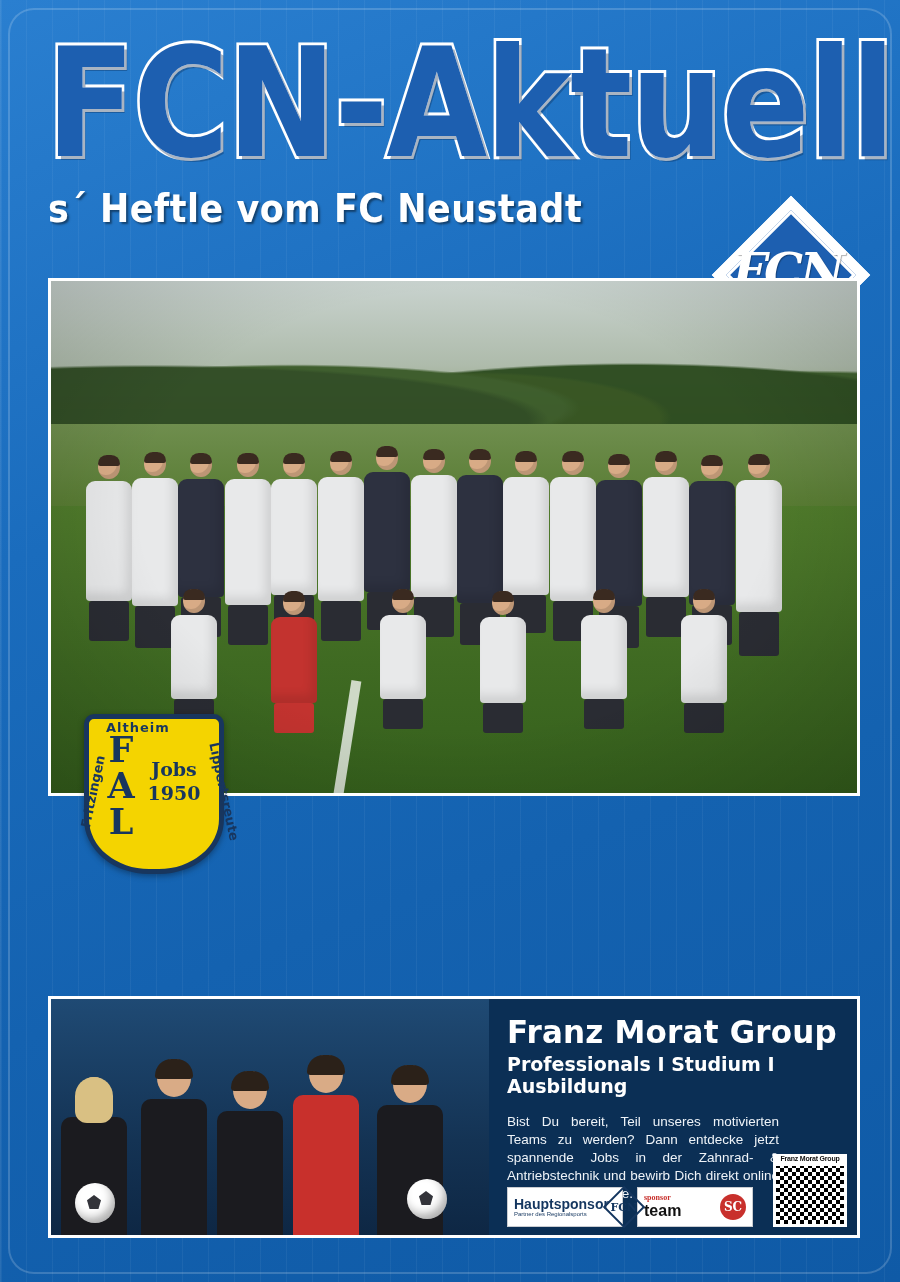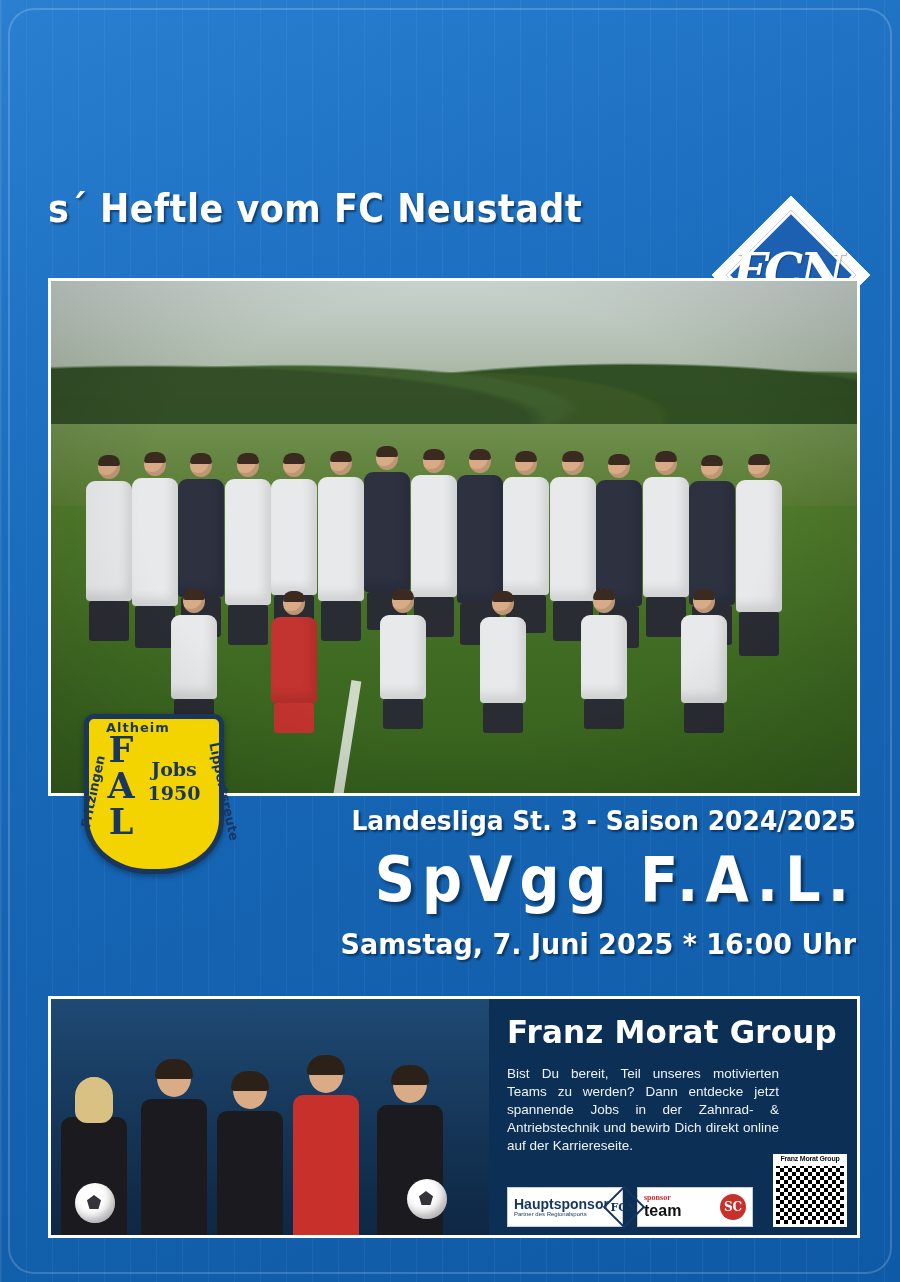--- a/index.html
+++ b/index.html
@@ -483,20 +483,23 @@
   }
 </style>
 </head>
 <body>
 
 <div class="page">
   <div class="bg"></div>
   <div class="bg-streaks"></div>
   <div class="rounded-frame"></div>
 
+  <div class="masthead">
+    <div class="masthead-title">FCN-Aktuell</div>
+  </div>
   <div class="subtitle">s´ Heftle vom FC Neustadt</div>
 
   <div class="crest">
     <div class="diamond">
       <div class="diamond-inner"></div>
     </div>
     <div class="crest-letters">FCN</div>
   </div>
 
   <div class="photo">
@@ -668,25 +671,20 @@
       <div>A</div>
       <div>L</div>
     </div>
     <div class="opp-spvgg">Jobs</div>
     <div class="opp-year">1950</div>
     <div class="opp-arc top">Altheim</div>
     <div class="opp-arc left">Fritzingen</div>
     <div class="opp-arc right">Lippertsreute</div>
   </div>
 
-  <div class="match-info">
-    <div class="league">Landesliga St. 3 - Saison 2024/2025</div>
-    <div class="opponent">SpVgg F.A.L.</div>
-    <div class="datetime">Samstag, 7. Juni 2025 * 16:00 Uhr</div>
-  </div>
 
   <div class="sponsor">
     <div class="sponsor-photo">
       <div class="sp-person blonde" style="left:6px; bottom:0;">
           <div class="head">
             <div class="hair"></div>
           </div>
           <div class="body" style="height:118px"></div>
         </div>
       <div class="sp-person" style="left:86px; bottom:0;">
@@ -711,20 +709,21 @@
           <div class="head">
             <div class="hair"></div>
           </div>
           <div class="body" style="height:130px"></div>
         </div>
       <div class="sp-ball" style="left:24px; bottom:12px;"></div>
       <div class="sp-ball" style="left:356px; bottom:16px;"></div>
     </div>
     <div class="sponsor-text">
       <div class="sponsor-name">Franz Morat Group</div>
+      <div class="sponsor-tag">Professionals I Studium I Ausbildung</div>
       <div class="sponsor-body">Bist Du bereit, Teil unseres motivierten Teams zu werden? Dann entdecke jetzt spannende Jobs in der Zahnrad- &amp; Antriebstechnik und bewirb Dich direkt online auf der Karriereseite.</div>
 
       <div class="qr">
         <div class="qr-caption">Franz Morat Group</div>
         <div class="qr-code"></div>
       </div>
 
       <div class="badges">
         <div class="badge">
           <div class="badge-text">

